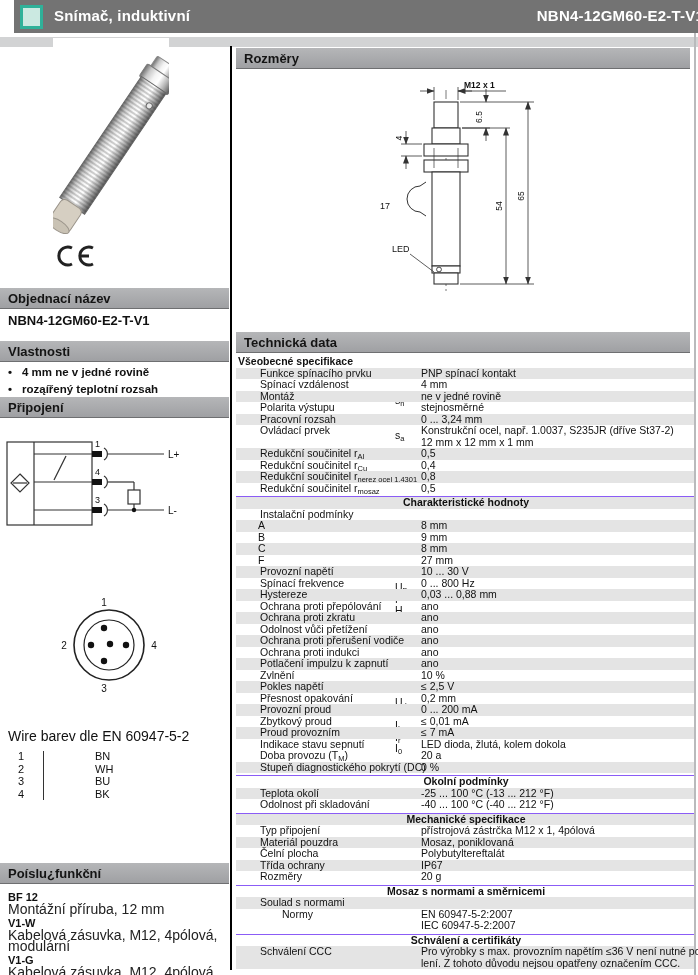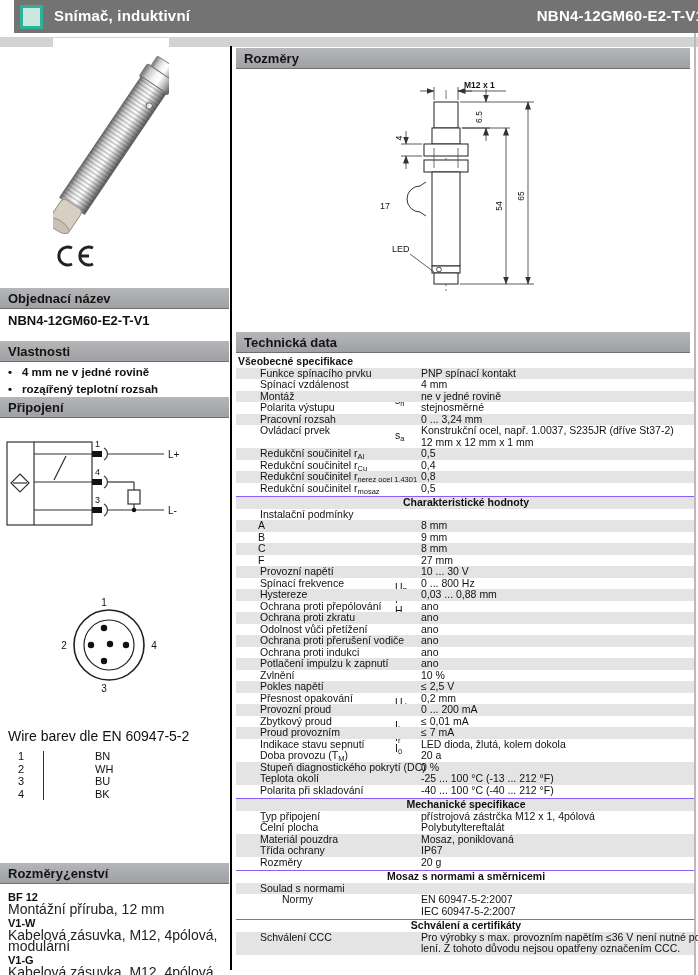--- a/index.html
+++ b/index.html
@@ -191,21 +191,21 @@
     <span class="wpin">3</span>
     <span class="wcol">BU</span>
   </div>
   <div class="wrow">
     <span class="wpin">4</span>
     <span class="wcol">BK</span>
   </div>
   <div id="wdiv"></div>
 </div>
 
-<div class="bar lbar" style="top:863px">Rozměry¿enství</div>
+<div class="bar lbar" style="top:863px">Poíslu¿funkční</div>
 <div id="accessories">
   <div class="acc-code">BF 12</div>
   <div class="acc-desc">Montážní příruba, 12 mm</div>
   <div class="acc-code">V1-W</div>
   <div class="acc-desc">Kabelová zásuvka, M12, 4pólová, modulární</div>
   <div class="acc-code">V1-G</div>
   <div class="acc-desc">Kabelová zásuvka, M12, 4pólová, modulární</div>
 </div>
 
 <div class="bar rbar" style="top:48px">Rozměry</div>
@@ -373,35 +373,36 @@
       </span></div>
     <div class="trow ind1"><span><span>Indikace stavu sepnutí</span></span><span class="val">
         <div>LED dioda, žlutá, kolem dokola</div>
       </span></div>
     <div class="trow ind1"><span><span>Doba provozu (T</span><sub>M</sub><span>)</span></span><span class="val">
         <div>20 a</div>
       </span></div>
     <div class="trow ind1 shade"><span><span>Stupeň diagnostického pokrytí (DC)</span></span><span class="val">
         <div>0 %</div>
       </span></div>
+    <div class="trow ind0 sec rule"><span><span>Okolní podmínky</span></span></div>
     <div class="trow ind1 shade"><span><span>Teplota okolí</span></span><span class="val">
         <div>-25 ... 100 °C (-13 ... 212 °F)</div>
       </span></div>
-    <div class="trow ind1"><span><span>Polarita při skladování</span></span><span class="val">
+    <div class="trow ind1"><span><span>Odolnost při skladování</span></span><span class="val">
         <div>-40 ... 100 °C (-40 ... 212 °F)</div>
       </span></div>
     <div class="trow ind0 sec shade rule"><span><span>Mechanické specifikace</span></span></div>
     <div class="trow ind1"><span><span>Typ připojení</span></span><span class="val">
         <div>přístrojová zástrčka M12 x 1, 4pólová</div>
       </span></div>
+    <div class="trow ind1 shade"><span><span>Materiál pouzdra</span></span><span class="val">
+        <div>Mosaz, poniklovaná</div>
+      </span></div>
     <div class="trow ind1"><span><span>Čelní plocha</span></span><span class="val">
         <div>Polybutyltereftalát</div>
-      </span></div>
-    <div class="trow ind1 shade"><span><span>Materiál pouzdra</span></span><span class="val">
-        <div>Mosaz, poniklovaná</div>
       </span></div>
     <div class="trow ind1 shade"><span><span>Třída ochrany</span></span><span class="val">
         <div>IP67</div>
       </span></div>
     <div class="trow ind1"><span><span>Rozměry</span></span><span class="val">
         <div>20 g</div>
       </span></div>
     <div class="trow ind0 sec rule"><span><span>Mosaz s normami a směrnicemi</span></span></div>
     <div class="trow ind1 shade"><span><span>Soulad s normami</span></span></div>
     <div class="trow ind3 h2"><span><span>Normy</span></span><span class="val">

